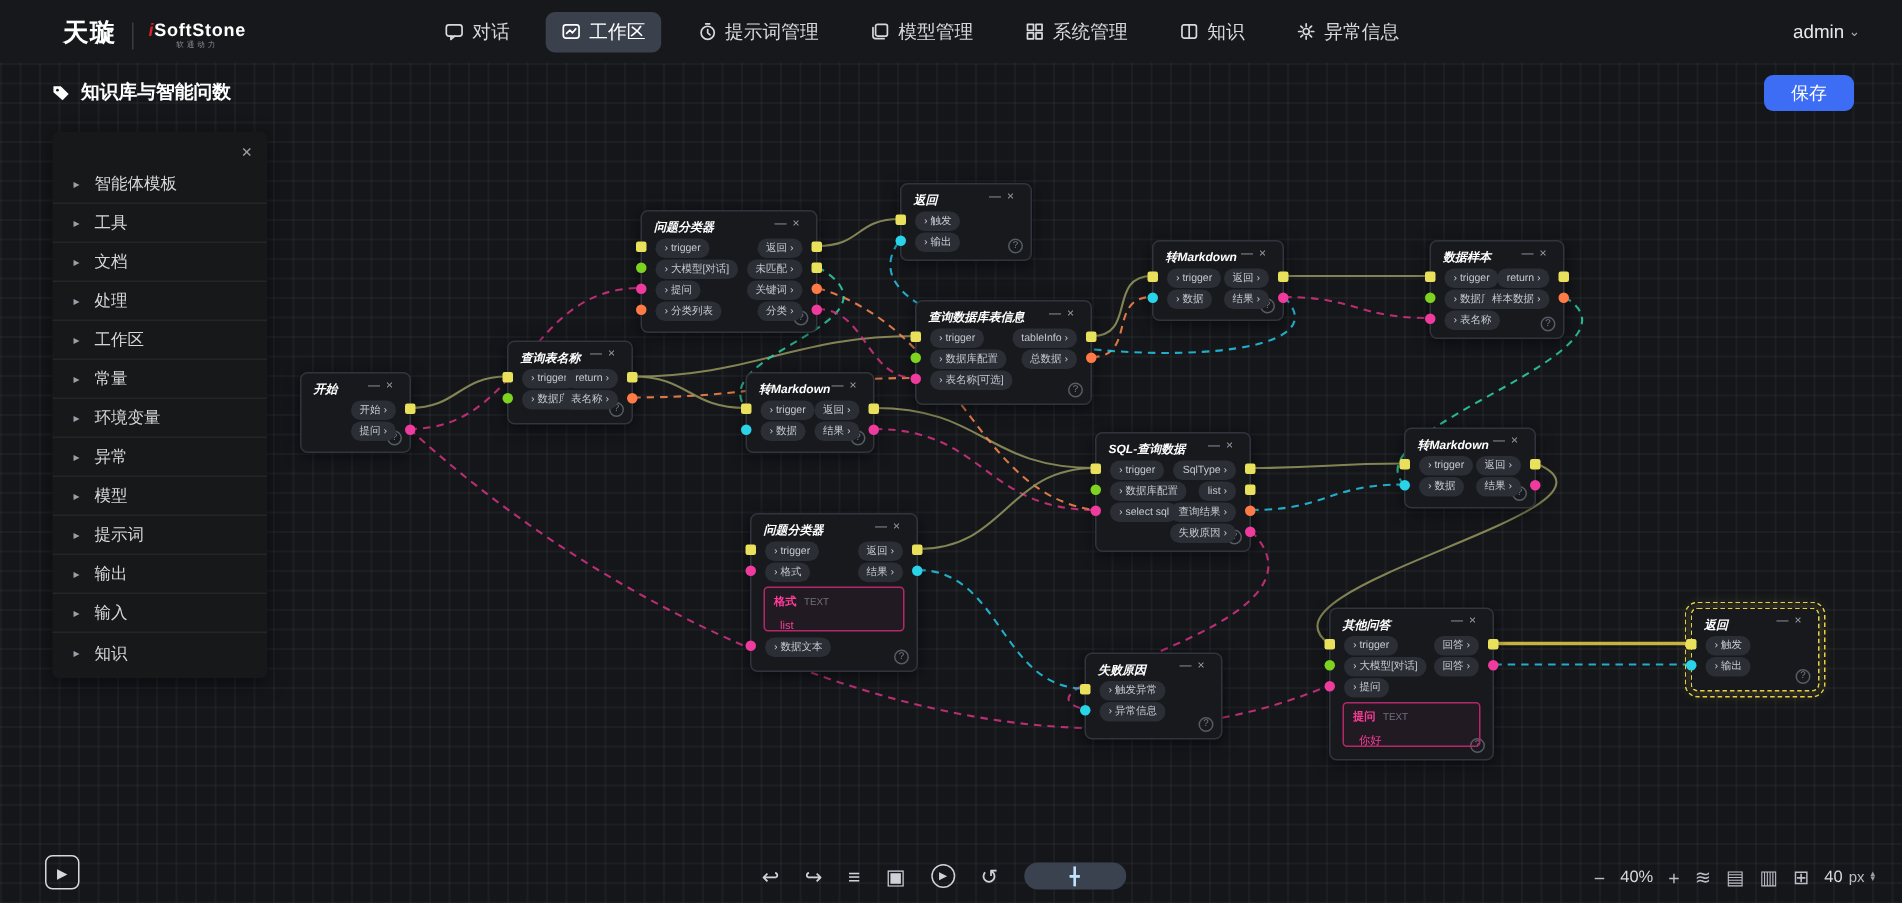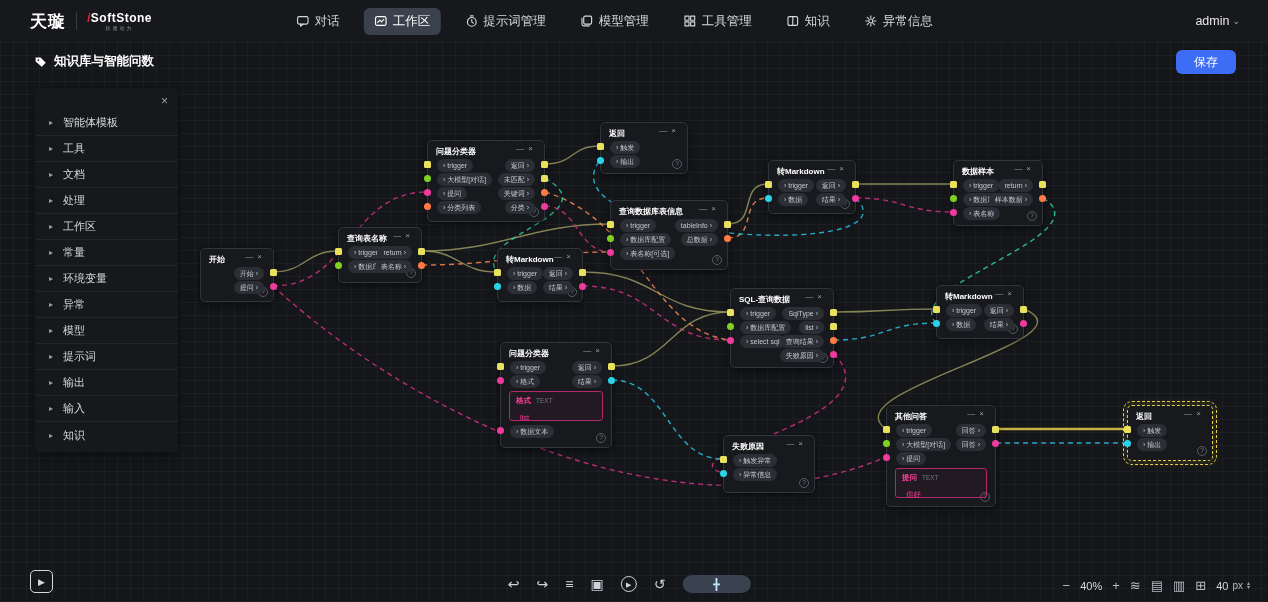--- a/index.html
+++ b/index.html
@@ -10,21 +10,21 @@
   .canvas { position:absolute; left:0; top:42px; width:1268px; height:560px;
     background-color:#14161a;
     background-image:
       linear-gradient(rgba(255,255,255,.035) 1px, transparent 1px),
       linear-gradient(90deg, rgba(255,255,255,.035) 1px, transparent 1px);
     background-size:13px 13px; }
 
   
   .header { position:absolute; left:0; top:0; width:1268px; height:42px; background:#17181b;
     display:flex; align-items:center; z-index:10; }
-  .logo-wrap { display:flex; align-items:center; gap:10px; margin-left:30px; }
+  .logo-wrap { display:flex; align-items:flex-end; gap:10px; margin-left:42px; }
   .logo-cn { color:#fff; font-size:17px; font-weight:bold; letter-spacing:1px; }
   .logo-divider { width:1px; height:18px; background:#3a3c42; }
   .logo-en { display:flex; flex-direction:column; line-height:1; }
   .logo-en .brand { color:#fff; font-size:12px; font-weight:bold; letter-spacing:.5px; }
   .logo-en .brand .red-i { color:#d8232a; font-style:italic; }
   .logo-en .sub { color:#8a8d94; font-size:5px; letter-spacing:2px; margin-top:2px; text-align:center; }
   .nav { position:absolute; left:50%; transform:translateX(-53%); display:flex; align-items:center; gap:14px; }
   .nav-item { display:flex; align-items:center; gap:5px; color:#d6d8dc; font-size:12.5px;
     padding:5px 10px; border-radius:6px; cursor:pointer; white-space:nowrap; }
   .nav-item.active { background:#3a404c; color:#fff; }
@@ -53,21 +53,21 @@
   .sidebar-item .code { color:#8a8f98; font-size:8.5px; font-family:"Liberation Mono","DejaVu Sans Mono",monospace; }
 
   
   svg.edges { position:absolute; left:0; top:0; width:1268px; height:602px; z-index:2; pointer-events:none; }
 
   
   .node { position:absolute; background:#17191d; border:1px solid #30343c; border-radius:5px;
     box-shadow:0 2px 10px rgba(0,0,0,.55); z-index:3; }
   .node.selected { border:1px dashed #e8cf4a; outline:1px dashed #e8cf4a; outline-offset:3px;
     box-shadow:0 0 10px rgba(232,207,74,.25); }
-  .node-title { position:absolute; left:8px; top:5px; color:#fff; font-size:8px; font-weight:bold; white-space:nowrap; }
+  .node-title { position:absolute; left:8px; top:5px; color:#fff; font-size:8px; font-weight:bold; white-space:nowrap;font-style:italic; }
   .win-controls { position:absolute; right:7px; top:3px; color:#9aa0a8; font-size:8px; letter-spacing:4px; cursor:pointer; }
   .help-dot { position:absolute; right:5px; bottom:4px; width:10px; height:10px; border:1px solid #565b64;
     border-radius:50%; color:#7a7f88; font-size:6.5px; line-height:8px; text-align:center; }
   .pill { position:absolute; background:#2b2e35; border-radius:8px; color:#c6c9d0; font-size:7px;
     line-height:1; padding:3px 6px; white-space:nowrap; }
   .pill.in { left:9px; }
   .pill.out { right:9px; }
   .dot { position:absolute; width:7px; height:7px; z-index:4; cursor:crosshair; }
   .dot.square { border-radius:1.5px; }
   .dot.circle { border-radius:50%; }
@@ -366,21 +366,21 @@
         </svg>
         <span>模型管理</span>
       </div>
       <div class="nav-item">
         <svg viewBox="0 0 16 16">
           <rect x="2.5" y="2.5" width="4.6" height="4.6"></rect>
           <rect x="9" y="2.5" width="4.6" height="4.6"></rect>
           <rect x="2.5" y="9" width="4.6" height="4.6"></rect>
           <rect x="9" y="9" width="4.6" height="4.6"></rect>
         </svg>
-        <span>工具管理</span>
+        <span>系统管理</span>
       </div>
       <div class="nav-item">
         <svg viewBox="0 0 16 16">
           <rect x="2.5" y="3" width="11" height="10" rx="1.5"></rect>
           <path d="M8 3 v10"></path>
         </svg>
         <span>知识</span>
       </div>
       <div class="nav-item">
         <svg viewBox="0 0 16 16">

